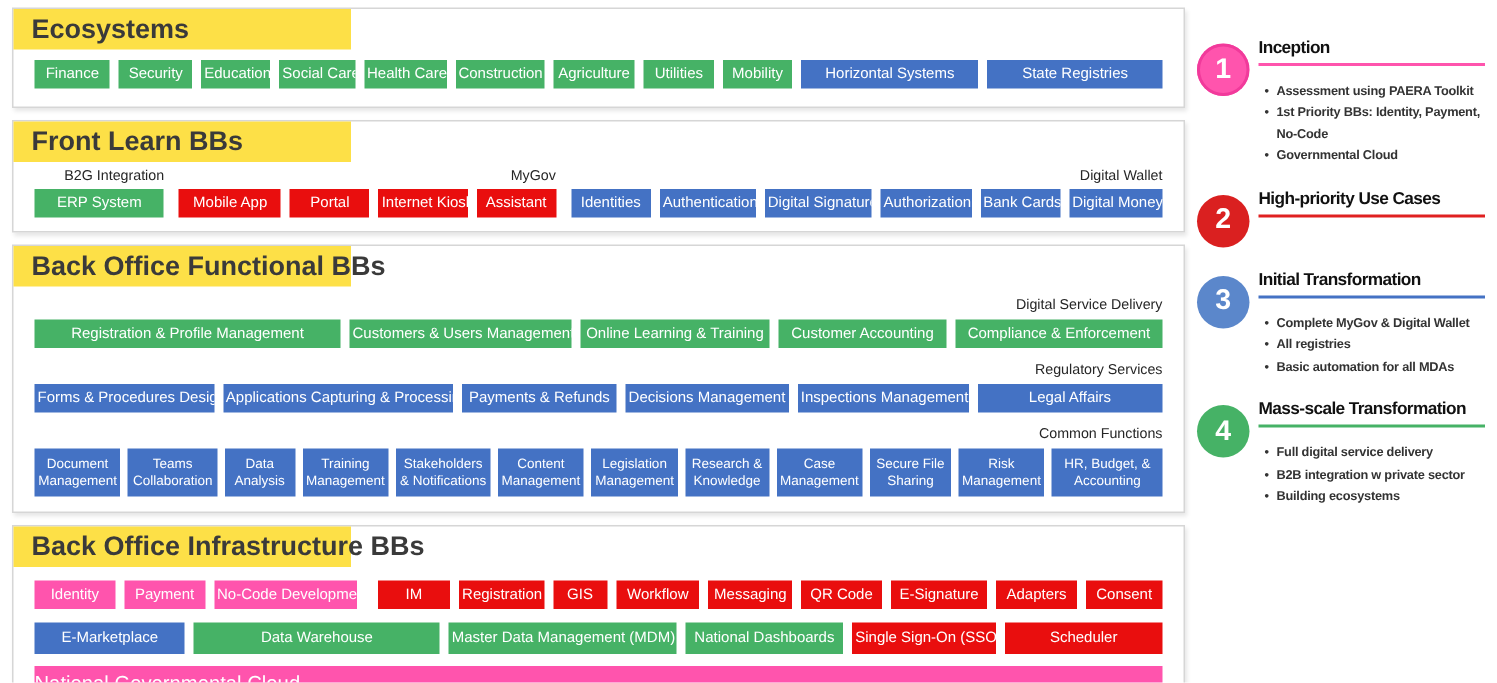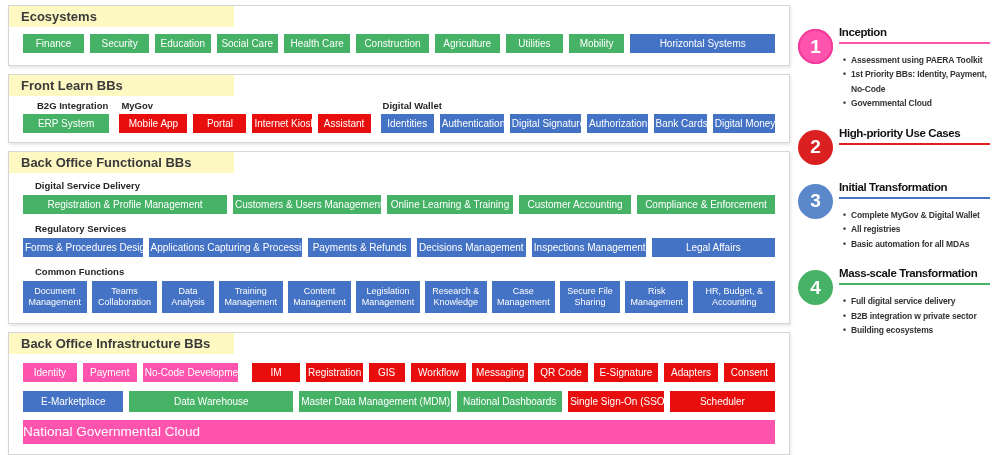--- a/index.html
+++ b/index.html
@@ -15,23 +15,23 @@
     display: flex;
     flex-direction: column;
     gap: 8px;
   }
   .panel {
     border: 1px solid #d6d6d6;
     box-shadow: 1px 2px 3px rgba(0,0,0,0.10);
     background: #fff;
   }
   .panel-header {
-    background: #fef9c3;
+    background: #fde047;
     width: 225px;
-    font-size: 13px;
+    font-size: 18px;
     font-weight: bold;
     color: #3a3a3a;
     padding: 3px 4px 3px 12px;
     white-space: nowrap;
   }
   .btn-row {
     display: flex;
     gap: 6px;
     margin: 7px 14px 0 14px;
   }
@@ -53,24 +53,25 @@
     height: 32px;
     font-size: 9px;
     line-height: 1.2;
     display: flex;
     align-items: center;
     justify-content: center;
     padding: 2px 1px;
   }
   .group-label {
     font-size: 9.5px;
-    font-weight: bold;
+    font-weight: normal;
     color: #262626;
     margin: 7px 14px 0 26px;
     white-space: nowrap;
+    text-align: right;
   }
   .fo-groups { display: flex; gap: 10px; margin: 4px 14px 0 14px; }
   .fo-group { min-width: 0; }
   .fo-group .group-label { margin: 0 0 3px 2px; }
   .fo-group .btn-row { margin: 0; }
   .fo-gap { }
   .gap-right { margin-right: 8px; }
   .cloud-banner {
     background: #ff54ad;
     color: #fff;
@@ -133,20 +134,21 @@
       <div class="btn" style="flex:52" data-color="green">Finance</div>
       <div class="btn" style="flex:50" data-color="green">Security</div>
       <div class="btn" style="flex:47" data-color="green">Education</div>
       <div class="btn" style="flex:52" data-color="green">Social Care</div>
       <div class="btn" style="flex:57" data-color="green">Health Care</div>
       <div class="btn" style="flex:62" data-color="green">Construction</div>
       <div class="btn" style="flex:56" data-color="green">Agriculture</div>
       <div class="btn" style="flex:48" data-color="green">Utilities</div>
       <div class="btn" style="flex:47" data-color="green">Mobility</div>
       <div class="btn" style="flex:128" data-color="blue">Horizontal Systems</div>
+      <div class="btn" style="flex:126" data-color="blue">State Registries</div>
     </div>
   </section>
 
   <section class="panel" style="padding-bottom:9px">
     <div class="panel-header">Front Learn BBs</div>
     <div class="fo-groups">
       <div class="fo-group" style="flex:85">
         <div class="group-label" style="padding-left:12px">B2G Integration</div>
         <div class="btn-row">
           <div class="btn" style="flex:1" data-color="green">ERP System</div>
@@ -196,20 +198,21 @@
       <div class="btn" style="flex:115" data-color="blue">Inspections Management</div>
       <div class="btn" style="flex:125" data-color="blue">Legal Affairs</div>
     </div>
 
     <div class="group-label" style="margin-top:9px">Common Functions</div>
     <div class="btn-row" style="margin-top:4px;gap:5px">
       <div class="btn btn-tall" style="flex:62" data-color="blue">Document Management</div>
       <div class="btn btn-tall" style="flex:64" data-color="blue">Teams Collaboration</div>
       <div class="btn btn-tall" style="flex:50" data-color="blue">Data Analysis</div>
       <div class="btn btn-tall" style="flex:62" data-color="blue">Training Management</div>
+      <div class="btn btn-tall" style="flex:68" data-color="blue">Stakeholders &amp; Notifications</div>
       <div class="btn btn-tall" style="flex:62" data-color="blue">Content Management</div>
       <div class="btn btn-tall" style="flex:62" data-color="blue">Legislation Management</div>
       <div class="btn btn-tall" style="flex:60" data-color="blue">Research &amp; Knowledge</div>
       <div class="btn btn-tall" style="flex:62" data-color="blue">Case Management</div>
       <div class="btn btn-tall" style="flex:58" data-color="blue">Secure File Sharing</div>
       <div class="btn btn-tall" style="flex:62" data-color="blue">Risk Management</div>
       <div class="btn btn-tall" style="flex:80" data-color="blue">HR, Budget, &amp; Accounting</div>
     </div>
   </section>
 

